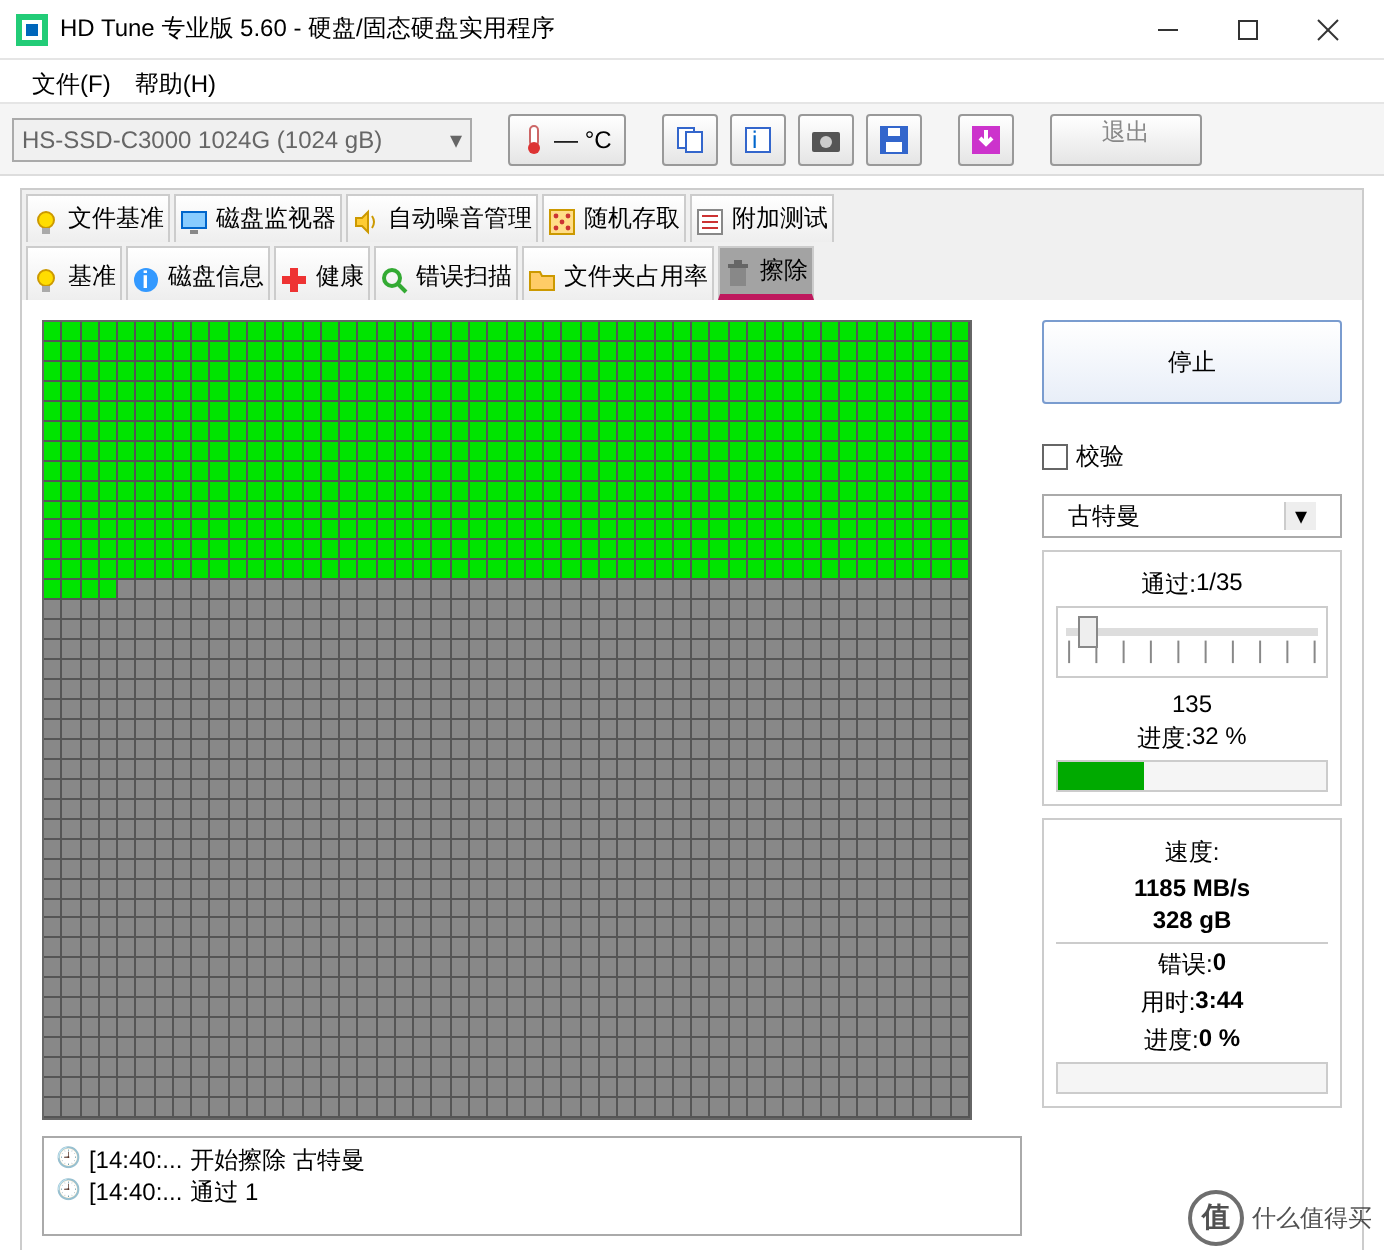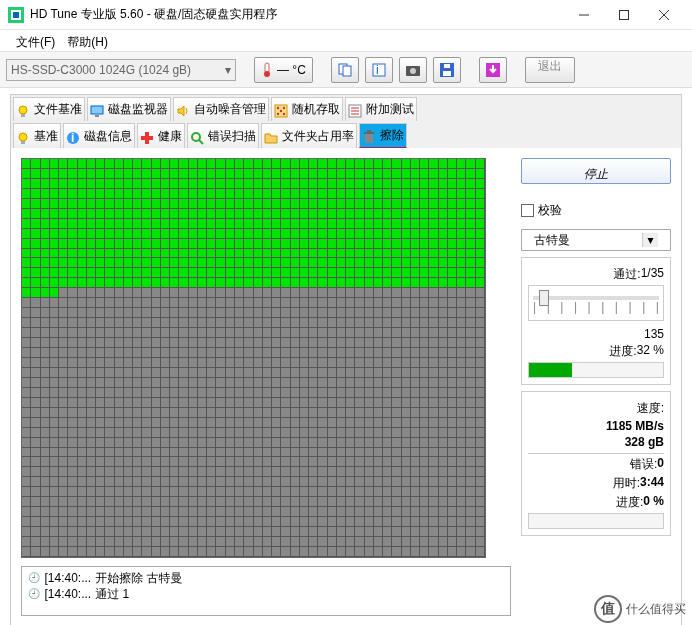--- a/index.html
+++ b/index.html
@@ -10,48 +10,48 @@
 .window-controls { display: flex; gap: 0; }
 .window-controls div { width: 40px; height: 30px; display: flex; align-items: center; justify-content: center; color: #333; }
 .menubar { height: 22px; display: flex; align-items: flex-end; padding: 0 16px; gap: 12px; border-bottom: 1px solid #e5e5e5; }
 .menubar span { cursor: default; }
 .toolbar { height: 36px; display: flex; align-items: center; padding: 4px 6px; gap: 6px; border-bottom: 1px solid #ddd; background: #f5f5f5; }
 .drive-select { width: 230px; height: 22px; border: 1px solid #aaa; background: #f0f0f0; display: flex; align-items: center; padding: 0 4px; color: #666; }
 .drive-select .arrow { margin-left: auto; }
 .tool-btn { width: 28px; height: 26px; border: 1px solid #999; background: linear-gradient(#fff,#e5e5e5); border-radius: 2px; display: flex; align-items: center; justify-content: center; }
 .temp-box { display: flex; align-items: center; gap: 4px; border: 1px solid #999; background: linear-gradient(#fff,#e5e5e5); border-radius: 2px; height: 26px; padding: 0 6px; }
 .sep { width: 6px; }
-.exit-btn { background: linear-gradient(#fff,#e5e5e5); border: 1px solid #999; border-radius: 2px; height: 26px; padding: 0 12px; color: #888; }
+.exit-btn { background: linear-gradient(#fff,#e5e5e5); border: 1px solid #999; border-radius: 2px; height: 26px; padding: 0 25px; color: #888; }
 
 .body-area { padding: 6px 10px 10px 10px; }
 .tabs { border: 1px solid #ccc; }
 .tab-strip { display: flex; flex-wrap: wrap; background: #f0f0f0; }
 .tab { display: flex; align-items: flex-end; gap: 4px; padding: 3px 2px; border: 1px solid #ccc; border-bottom: none; margin: 2px 0 0 2px; background: linear-gradient(#fff,#eee); cursor: default; white-space: nowrap; }
-.tab.active { background: #0ea5e9; border-bottom: 1px solid #be185d; position: relative; z-index: 2; }
+.tab.active { background: #a3a3a3; border-bottom: 3px solid #be185d; position: relative; z-index: 2; }
 .tab-icon { width: 14px; height: 14px; }
 .tab-content { display: flex; padding: 10px; gap: 10px; background: #fff; }
 
 .grid-col { flex: 1; }
 .blockgrid { width: 465px; height: 400px; border: 1px solid #666; display: grid; grid-template-columns: repeat(50, 1fr); grid-auto-rows: 1fr; }
 .blockgrid div { border-right: 1px solid #555; border-bottom: 1px solid #555; }
 .blockgrid div.done { background: #00e400; }
 .blockgrid div.pending { background: #888; }
 
 .log-box { margin-top: 8px; border: 1px solid #aaa; height: 50px; padding: 3px 6px; }
 .log-line { display: flex; align-items: center; gap: 4px; line-height: 16px; }
 .clock-icon { font-size: 10px; }
 
 .side-col { width: 150px; display: flex; flex-direction: column; gap: 6px; }
-.btn { border: 1px solid #7a9ccf; background: linear-gradient(#fff,#e8eef8); border-radius: 2px; height: 26px; display: flex; align-items: flex-end; justify-content: center; font-style: italic; }
+.btn { border: 1px solid #7a9ccf; background: linear-gradient(#fff,#e8eef8); border-radius: 2px; height: 42px; display: flex; align-items: center; justify-content: center; }
 .checkbox-row { display: flex; align-items: center; gap: 4px; margin: 12px 0 4px 0; }
 .checkbox { width: 13px; height: 13px; border: 1px solid #666; }
 .combo { border: 1px solid #aaa; height: 22px; display: flex; align-items: center; padding: 0 12px; background: #fff; }
 .combo .arrow { margin-left: auto; background: #eee; border-left: 1px solid #ccc; width: 16px; text-align: center; }
 .stat-box { border: 1px solid #ccc; padding: 6px; }
-.stat-row { display: flex; justify-content: flex-end; margin: 2px 0; }
+.stat-row { display: flex; justify-content: center; margin: 2px 0; }
 .slider-box { border: 1px solid #ccc; height: 36px; padding: 4px; position: relative; }
 .slider-track { height: 4px; background: #ddd; margin-top: 6px; position: relative; }
 .slider-thumb { position: absolute; left: 6px; top: -6px; width: 10px; height: 16px; background: #eee; border: 1px solid #888; }
 .slider-ticks { display: flex; justify-content: space-between; font-size: 6px; color: #888; }
 .progress-bar { border: 1px solid #ccc; height: 16px; background: #f5f5f5; position: relative; }
 .progress-fill { background: #0a0; height: 100%; }
 .inset-box { border-top: 1px solid #ccc; margin-top: 4px; padding-top: 2px; }
 
 .watermark { position: absolute; right: 6px; bottom: 2px; opacity: 0.85; display: flex; align-items: center; gap: 4px; color: #333; font-size: 13px; }
 .watermark .circle { width: 28px; height: 28px; border-radius: 50%; border: 2px solid #555; display: flex; align-items: center; justify-content: center; font-weight: bold; background: #fff; }

